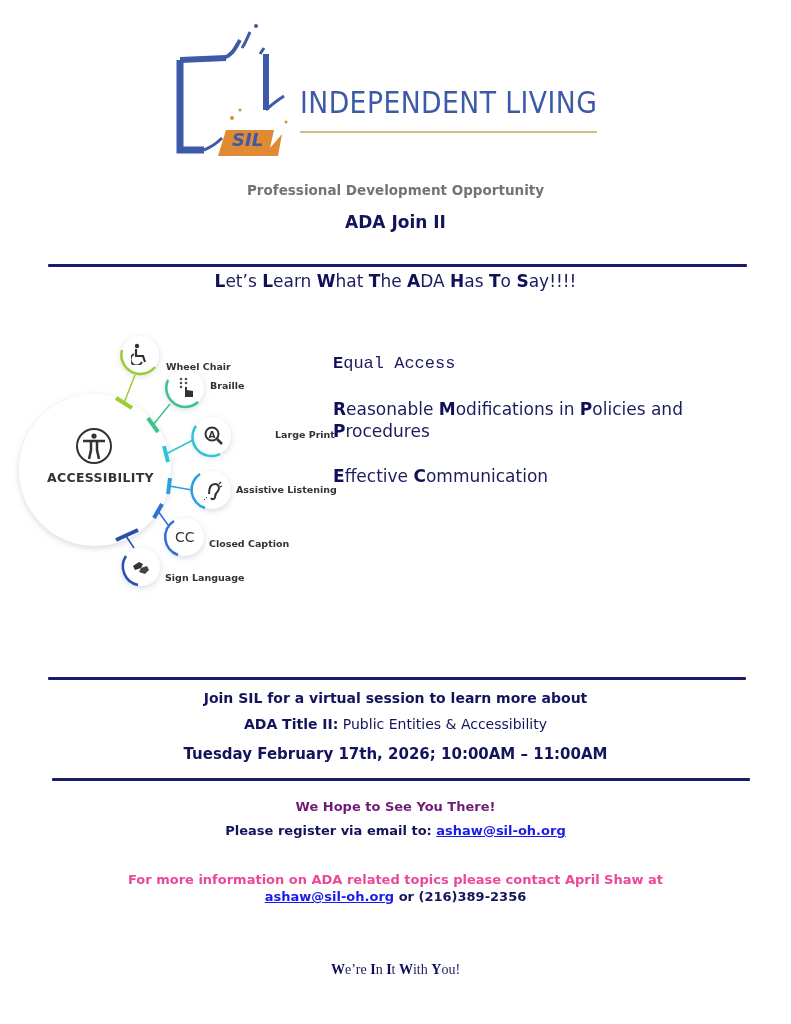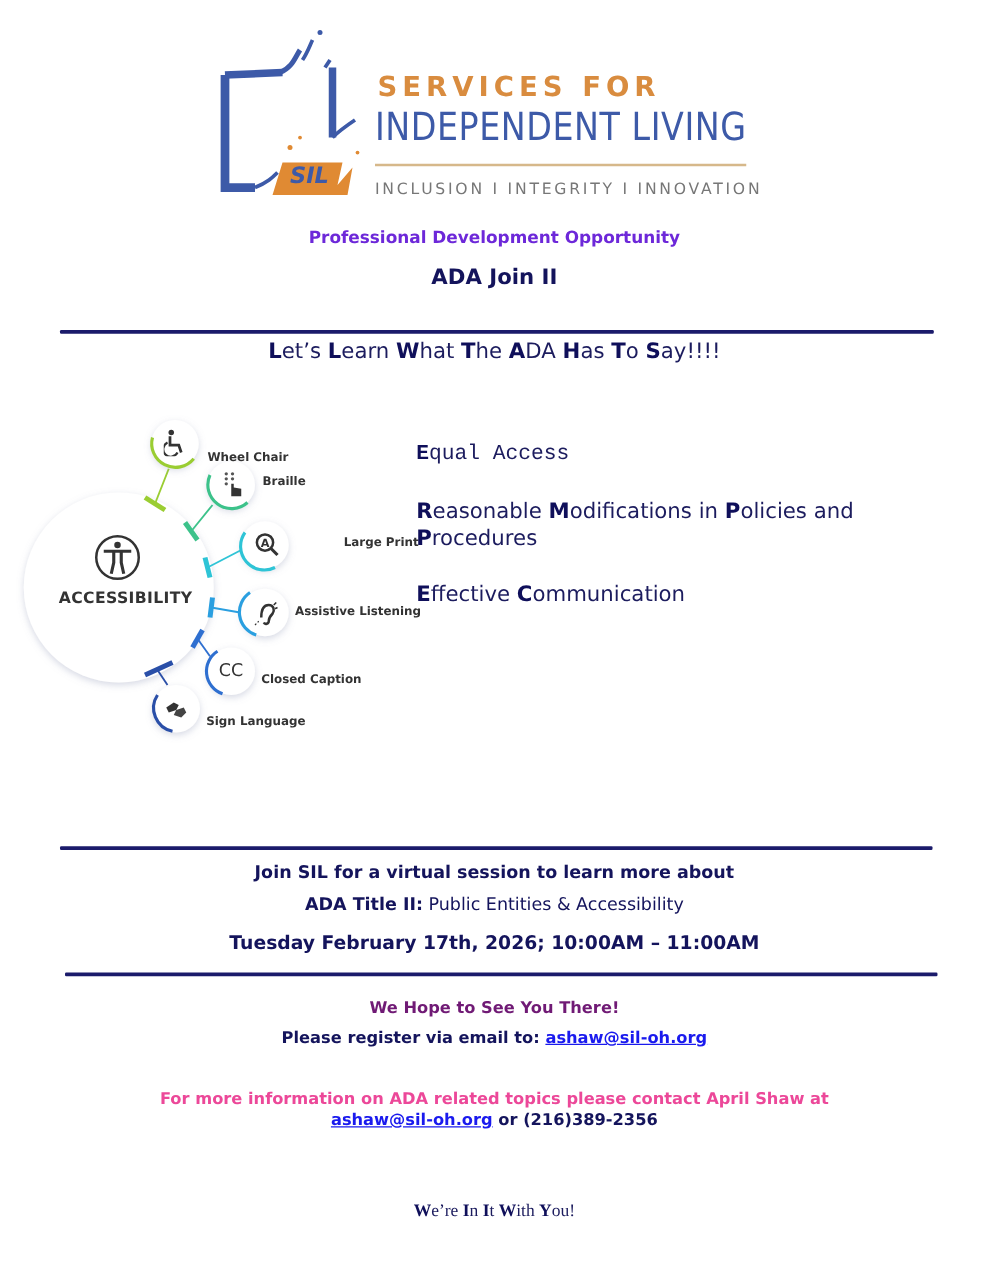--- a/index.html
+++ b/index.html
@@ -40,27 +40,25 @@
     <path d="M92 92 C96 88 104 82 110 78" stroke="#3d5aa8" stroke-width="3" fill="none"></path>
     <path d="M30 132 C40 128 44 124 48 120" stroke="#3d5aa8" stroke-width="3" fill="none"></path>
 
     <path d="M44 138 L52 112 L100 112 L96 130 L108 116 L104 138 Z" fill="#e08a33"></path>
     <circle cx="58" cy="100" r="2" fill="#e08a33"></circle>
     <circle cx="66" cy="92" r="1.5" fill="#e08a33"></circle>
     <circle cx="112" cy="104" r="1.5" fill="#e08a33"></circle>
     <rect x="52" y="110" width="44" height="22" rx="3" fill="#fff" opacity="0"></rect>
     <text x="58" y="128" font-family="DejaVu Sans, sans-serif" font-weight="bold" font-style="italic" font-size="18" fill="#3d5aa8">SIL</text>
   </svg>
-  <div class="logo-text1">SERVICES FOR</div>
   <div class="logo-text2">INDEPENDENT LIVING</div>
   <div class="logo-rule"></div>
-  <div class="logo-text3">INCLUSION I INTEGRITY I INNOVATION</div>
 </div>
 
-<div class="center bold" style="top:182px;font-size:13.5px;color:#6d28d9;">Professional Development Opportunity</div>
+<div class="center bold" style="top:182px;font-size:13.5px;color:#737373;">Professional Development Opportunity</div>
 <div class="center bold" style="top:212px;font-size:17px;color:#14145c;">ADA Join II</div>
 
 <div class="hr" style="left:48px;top:264px;width:699px;"></div>
 
 <div class="center" style="top:271px;font-size:17px;color:#1c1c5e;">
   <span><b class="cap">L</b><span>et’s </span></span><span><b class="cap">L</b><span>earn </span></span><span><b class="cap">W</b><span>hat </span></span><span><b class="cap">T</b><span>he </span></span><span><b class="cap">A</b><span>DA </span></span><span><b class="cap">H</b><span>as </span></span><span><b class="cap">T</b><span>o </span></span><span><b class="cap">S</b><span>ay!!!!</span></span>
 </div>
 
 <div id="diagram">
   <svg class="abs" style="left:0;top:0" width="330" height="270" viewBox="0 330 330 270">

